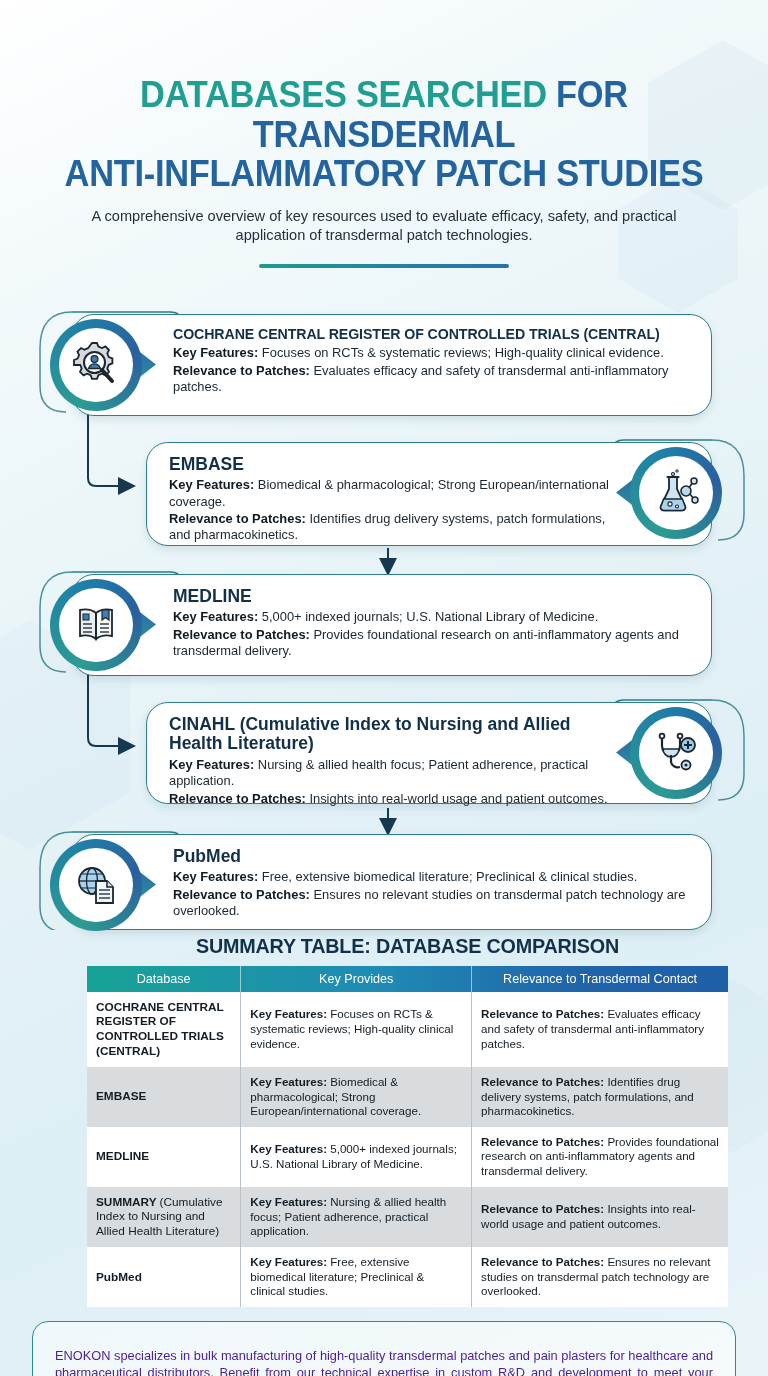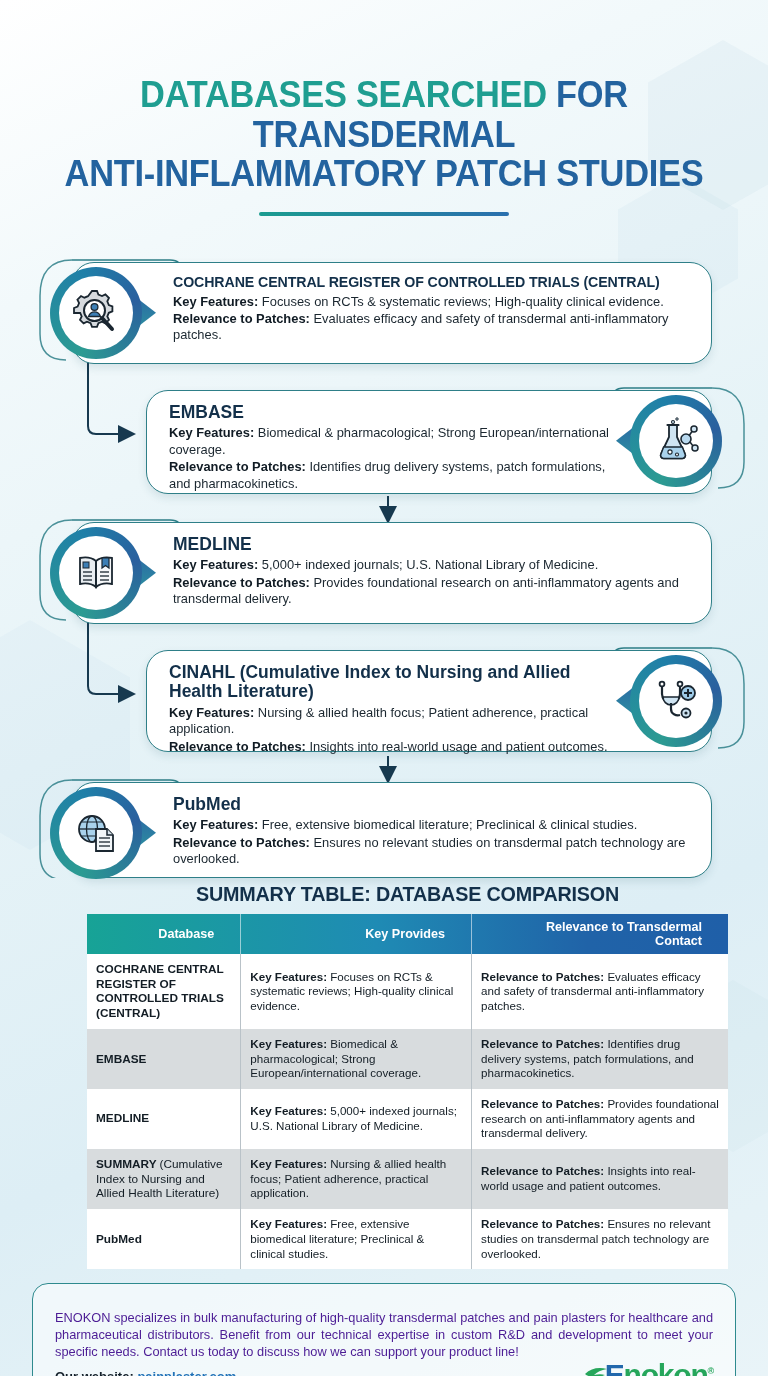--- a/index.html
+++ b/index.html
@@ -134,23 +134,23 @@
     color: #13304a;
     letter-spacing: -0.2px;
     transform: scaleX(0.94);
     margin-bottom: 8px;
   }
   table { width: 100%; border-collapse: collapse; table-layout: fixed; }
   thead th {
     background: transparent;
     color: #fff;
     font-size: 12.6px;
-    font-weight: 700;
-    text-align: right;
-    padding: 6px 26px;
+    font-weight: 400;
+    text-align: center;
+    padding: 6px 18px;
     border-right: 1.5px solid rgba(255,255,255,0.55);
   }
   thead tr { background: linear-gradient(90deg, #17a396 0%, #1f8bb4 45%, #2063a8 78%, #1f5fa8 100%); }
   thead th:last-child { border-right: none; }
   tbody td {
     font-size: 11.6px;
     line-height: 1.26;
     padding: 8px 9px;
     vertical-align: middle;
     border-right: 1.4px solid #b9c2c8;
@@ -210,20 +210,21 @@
 <div class="hex-deco hex-a"></div>
 <div class="hex-deco hex-b"></div>
 <div class="hex-deco hex-c"></div>
 <div class="hex-deco hex-d"></div>
 
 <div class="header">
   <h1 class="title">
     <span class="t-teal">DATABASES SEARCHED </span><span class="t-blue">FOR TRANSDERMAL</span>
     <span class="line2">ANTI-INFLAMMATORY PATCH STUDIES</span>
   </h1>
+  <p class="subtitle">A comprehensive overview of key resources used to evaluate efficacy, safety, and practical application of transdermal patch technologies.</p>
   <div class="divider"></div>
 </div>
 
 <div class="flow">
 
   <svg class="flow-svg" viewBox="0 0 768 640">
     <defs>
       <marker id="arw" markerWidth="9" markerHeight="9" refX="7" refY="4.5" orient="auto">
         <path d="M0,0 L9,4.5 L0,9 z" fill="#17394f"></path>
       </marker>

